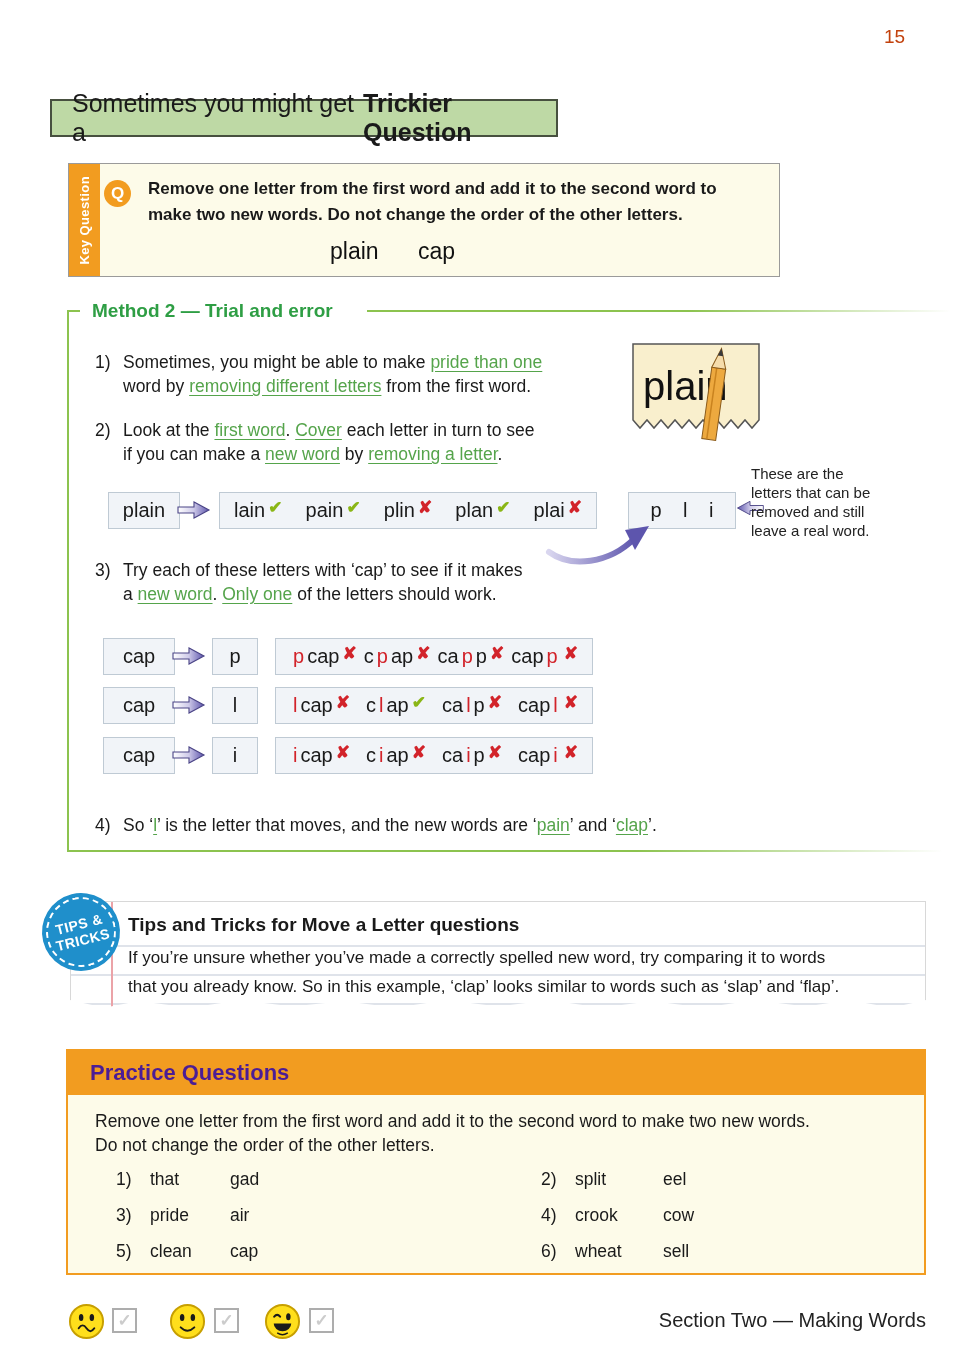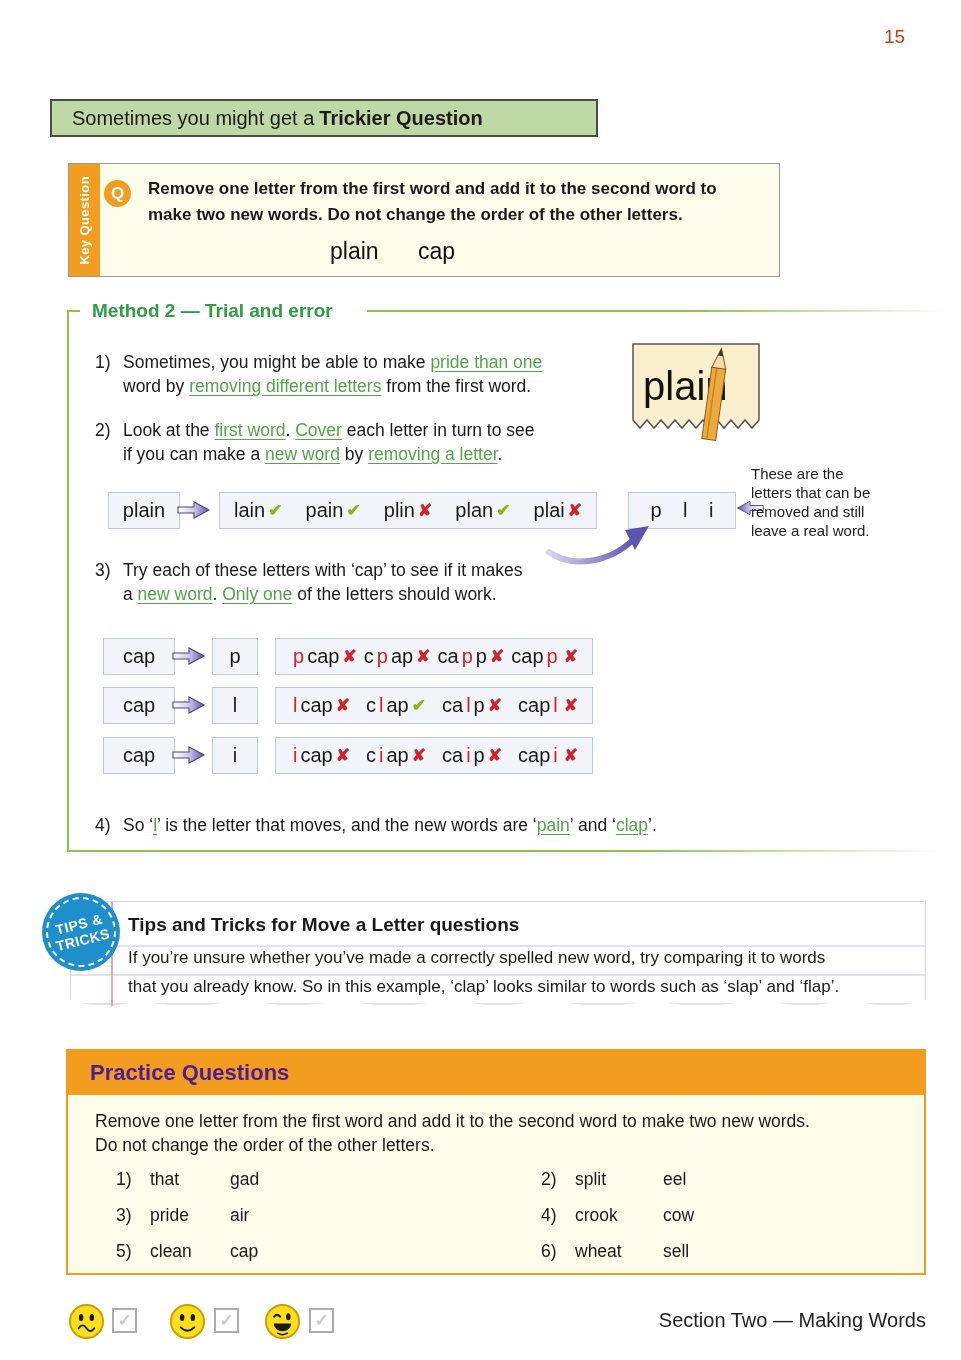--- a/index.html
+++ b/index.html
@@ -5,22 +5,22 @@
   html,body{margin:0;padding:0;background:#ffffff;}
   .page{position:relative;width:961px;height:1360px;background:#fff;overflow:hidden;
         font-family:"Liberation Sans",sans-serif;color:#1a1a1a;}
   .abs{position:absolute;}
 
   
   .pagenum{left:884px;top:26px;font-size:19px;color:#c2410c;}
   .sectionfooter{left:560px;top:1309px;width:366px;text-align:right;font-size:20px;color:#222;}
 
   
-  .titlebox{left:50px;top:99px;width:548px;height:38px;background:#bed9a5;border:2px solid #47503f;
-            display:flex;align-items:center;padding-left:20px;font-size:20px;box-sizing:border-box;}
+  .titlebox{left:50px;top:99px;width:508px;height:38px;background:#bed9a5;border:2px solid #47503f;
+            display:flex;align-items:center;padding-left:20px;font-size:25px;box-sizing:border-box;}
   .titlebox b{margin-left:5px;}
 
   
   .keyq{left:68px;top:163px;width:712px;height:114px;border:1px solid #9a9a9a;box-sizing:border-box;
         display:flex;background:#fdfbe9;}
   .keyq-side{width:31px;background:#f29c20;display:flex;align-items:center;justify-content:center;}
   .keyq-side span{writing-mode:vertical-rl;transform:rotate(180deg);color:#fff;font-weight:bold;
         font-size:13px;letter-spacing:.4px;white-space:nowrap;}
   .qbadge{left:36px;top:17px;width:27px;height:27px;border-radius:50%;background:#f29c20;color:#fff;
         font-weight:bold;font-size:17px;display:flex;align-items:center;justify-content:center;}
@@ -37,21 +37,21 @@
            background:linear-gradient(to right,#8cc34f 0%,#8cc34f 65%,rgba(140,195,79,0) 100%);}
   .m-title{left:18px;top:0;font-size:19px;font-weight:bold;color:#2e9e44;background:#fff;padding:0 7px;}
 
   .step{font-size:17.5px;line-height:24px;}
   .gl{color:#55a44b;text-decoration:underline;text-decoration-color:#55a44b;text-underline-offset:3px;}
 
   
   .wbox{background:#f1f4f8;border:1px solid #bfcad4;box-sizing:border-box;display:flex;
         align-items:center;justify-content:center;font-size:20px;height:37px;}
   .results{justify-content:space-between;padding:0 14px;}
-  .wg{display:inline-flex;align-items:center;gap:3px;}
+  .wg{display:inline-flex;align-items:flex-start;gap:3px;}
   .mark{font-size:17px;font-weight:bold;line-height:1;}
   .mark.ok{color:#8ab616;}
   .mark.x{color:#d2232a;}
   .redl{color:#d2232a;}
   .caption{font-size:15px;line-height:19px;text-align:left;color:#222;}
 
   .ar{width:38px;height:24px;}
   .ar.flip{transform:scaleX(-1);}
 
   

